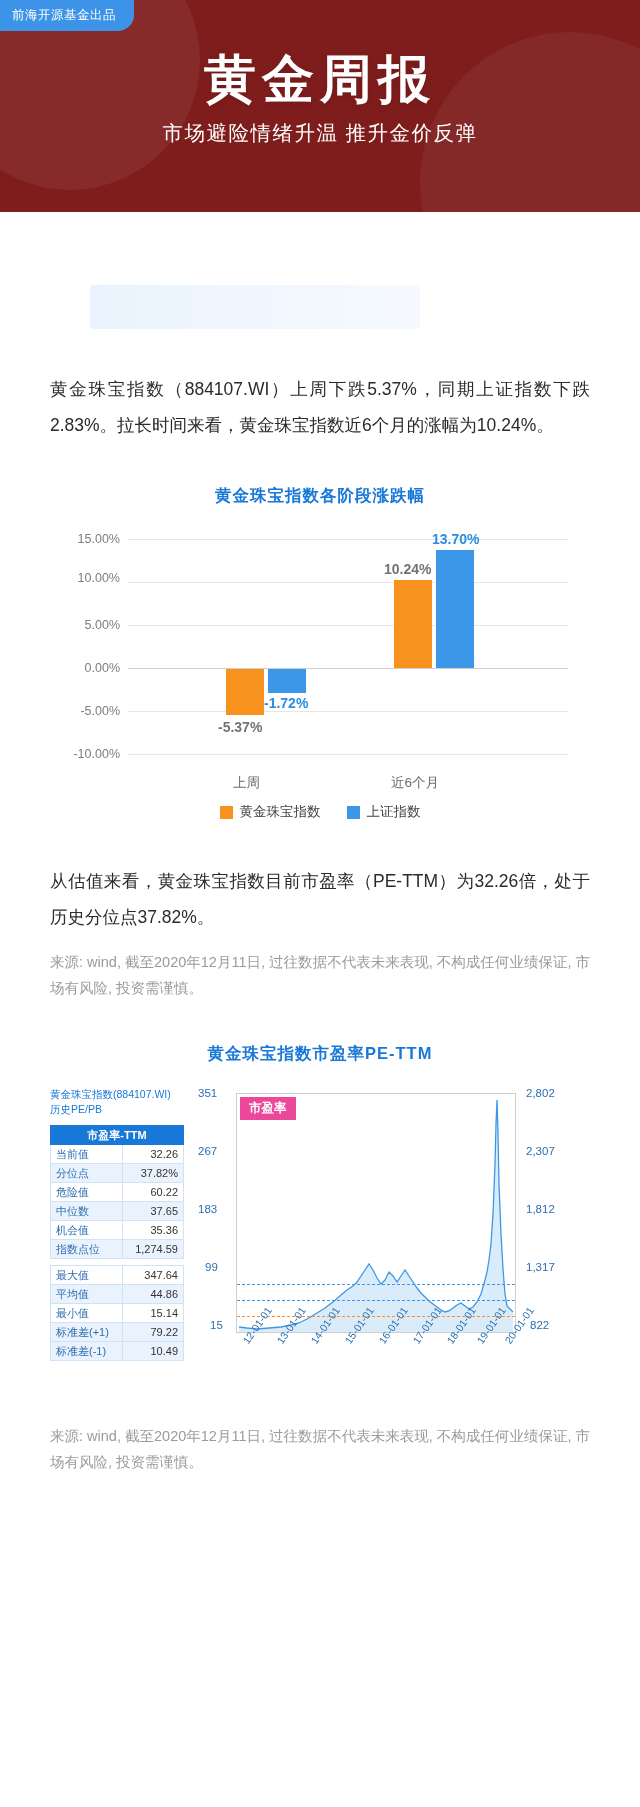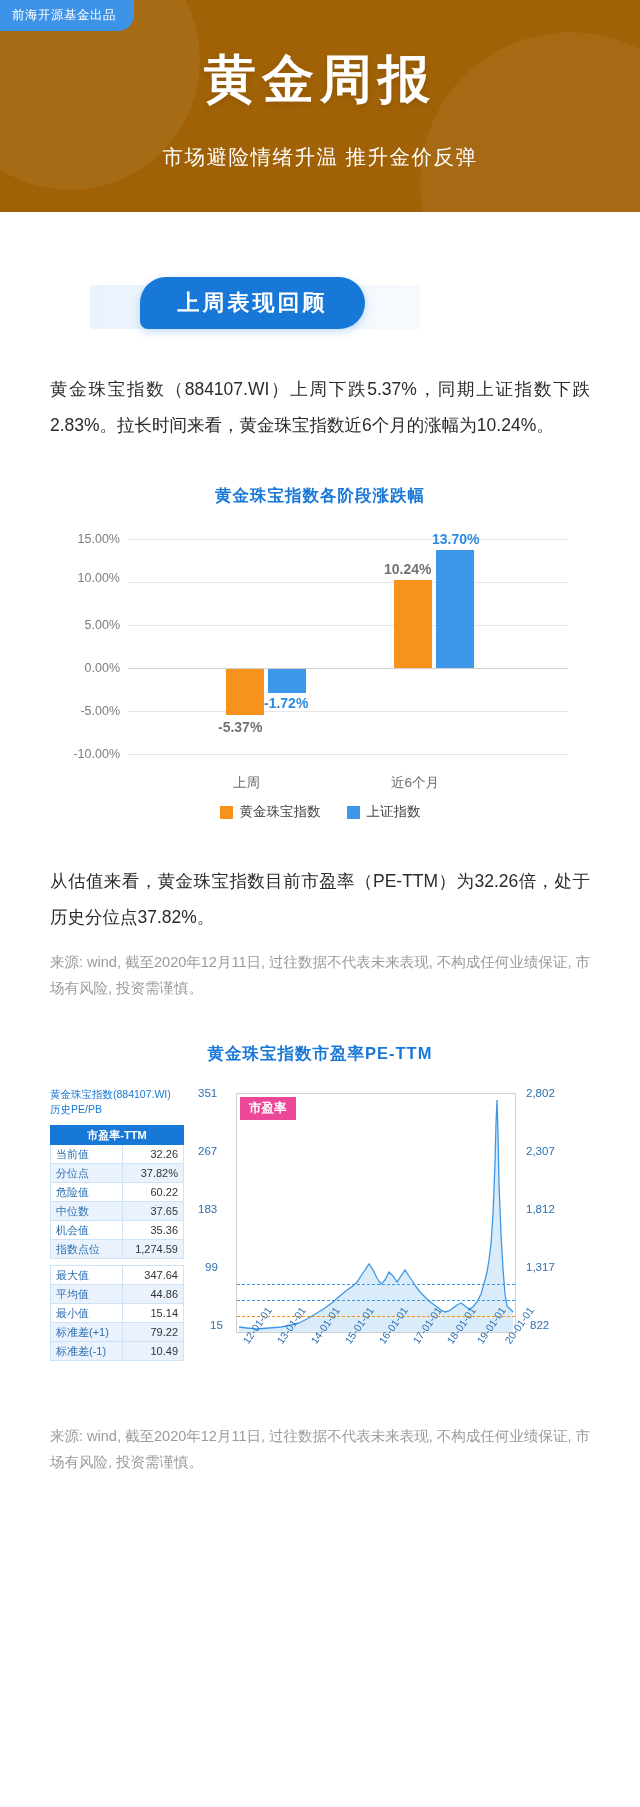--- a/index.html
+++ b/index.html
@@ -8,21 +8,21 @@
     height: 1807px;
     background: #ffffff;
     font-family: "Liberation Sans", sans-serif;
     color: #333;
     overflow: hidden;
     position: relative;
   }
 
   
   .header {
-    background: #a16207;
+    background: #7f1d1d;
     height: 212px;
     position: relative;
     overflow: hidden;
   }
   .header::before {
     content: "";
     position: absolute;
     left: -60px; top: -70px;
     width: 260px; height: 260px;
     border-radius: 50%;
@@ -68,21 +68,21 @@
     margin-top: 10px;
     opacity: 0.95;
   }
   .subtitle {
     position: relative;
     z-index: 2;
     text-align: center;
     color: #ffffff;
     font-size: 20.5px;
     letter-spacing: 1.5px;
-    margin-top: 28px;
+    margin-top: 4px;
   }
 
   
   .section-wrap {
     position: relative;
     margin-top: 65px;
     height: 60px;
   }
   .ribbon-bg {
     position: absolute;
@@ -285,21 +285,20 @@
 <body>
 
 <div class="header">
   <div class="brand-tag">前海开源基金出品</div>
   <div class="main-title">黄金周报</div>
   <div class="subtitle">市场避险情绪升温 推升金价反弹</div>
 </div>
 
 <div class="section-wrap">
   <div class="ribbon-bg"></div>
-  <div class="ribbon">上周表现回顾</div>
 </div>
 
 <div class="para">黄金珠宝指数（884107.WI）上周下跌5.37%，同期上证指数下跌2.83%。拉长时间来看，黄金珠宝指数近6个月的涨幅为10.24%。</div>
 
 <div class="chart-title">黄金珠宝指数各阶段涨跌幅</div>
 
 <div class="chart1">
 
   <div class="c1-grid" style="top:10px;"></div>
   <div class="c1-grid" style="top:53px;"></div>

